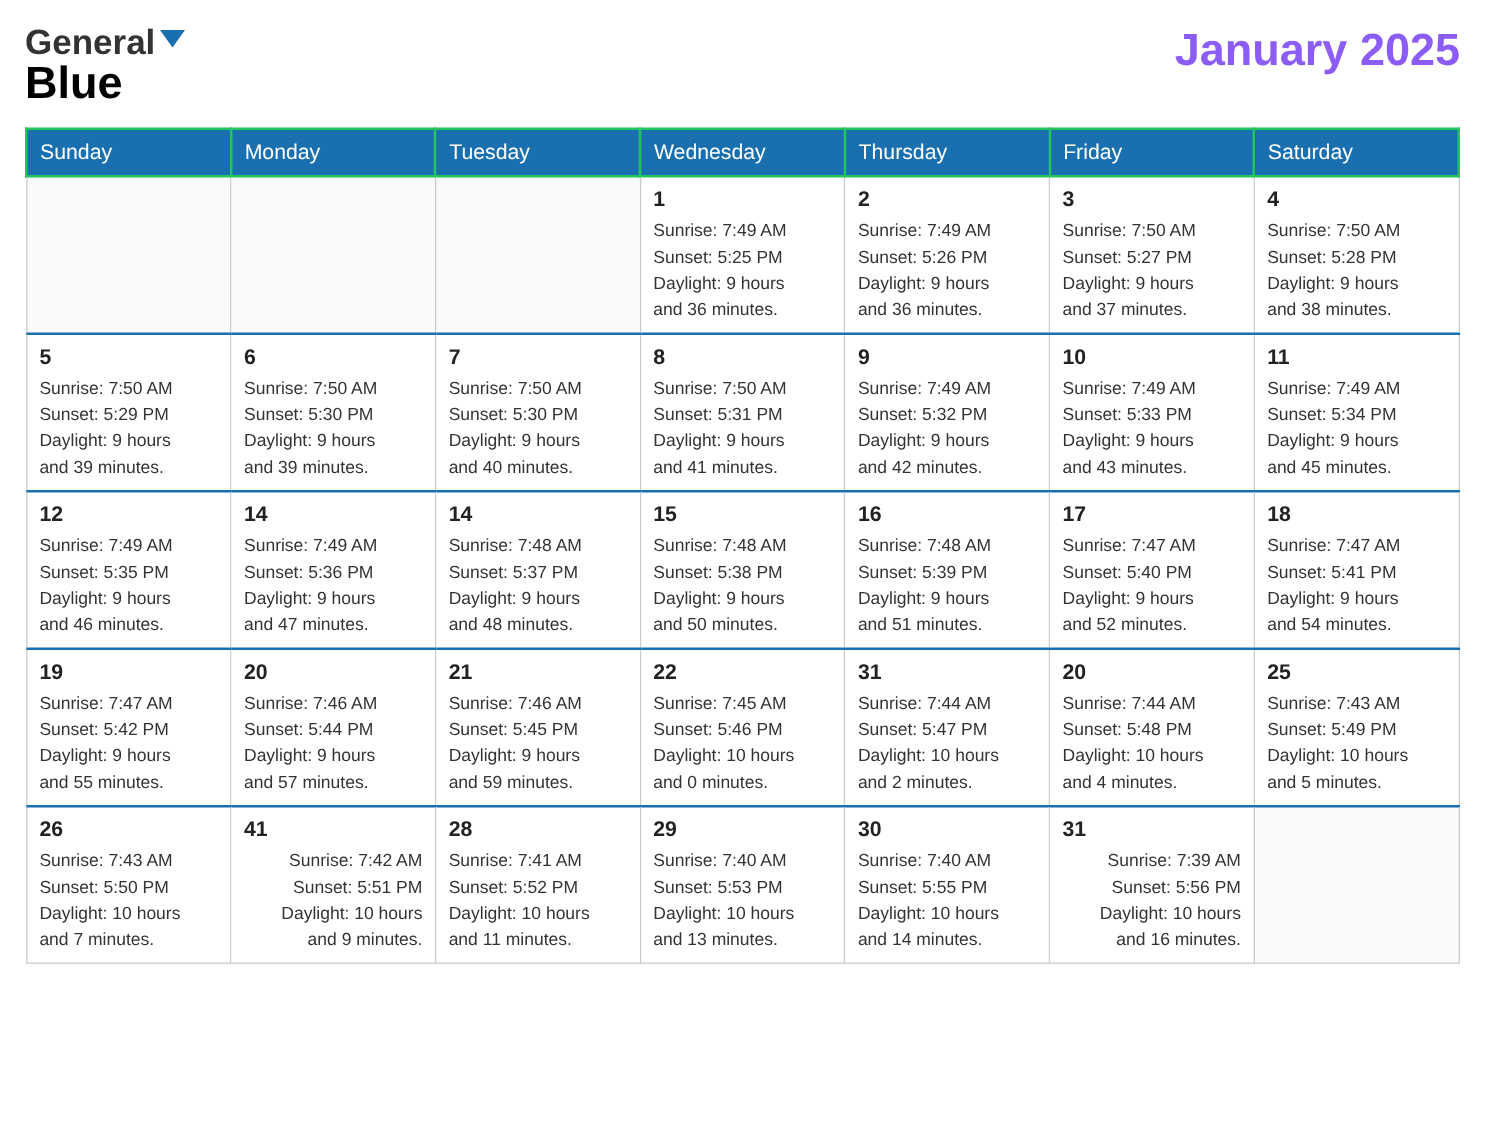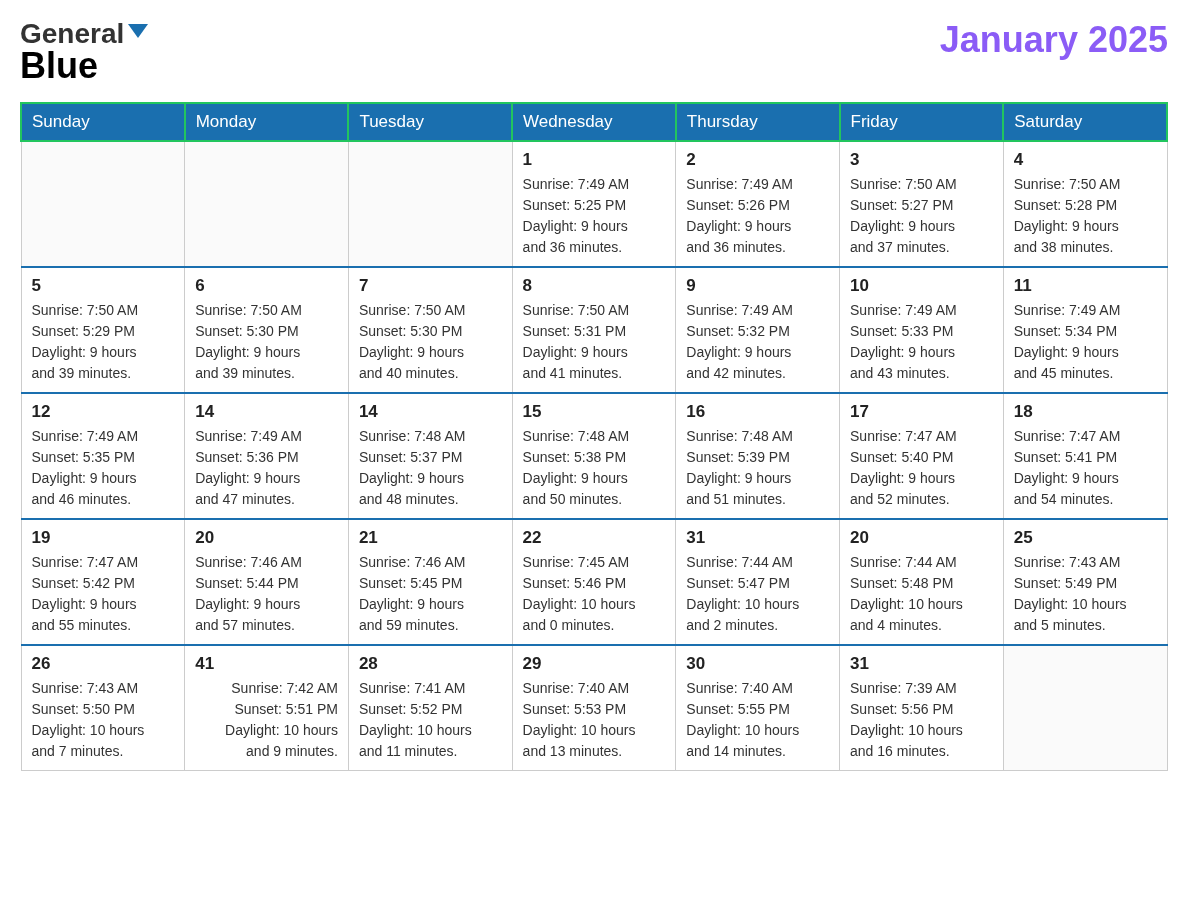--- a/index.html
+++ b/index.html
@@ -345,21 +345,21 @@
         </td>
         <td>
           <span class="day-number">30</span>
           <div class="day-info" style="white-space: pre-line;">Sunrise: 7:40 AM
 Sunset: 5:55 PM
 Daylight: 10 hours
 and 14 minutes.</div>
         </td>
         <td>
           <span class="day-number">31</span>
-          <div class="day-info" style="white-space: pre-line;">Sunrise: 7:39 AM
+          <div class="day-info" style="white-space: pre-line; text-align: right;">Sunrise: 7:39 AM
 Sunset: 5:56 PM
 Daylight: 10 hours
 and 16 minutes.</div>
         </td>
         <td class="empty"></td>
       </tr>
     </tbody>
 </table>
 
 </body></html>

